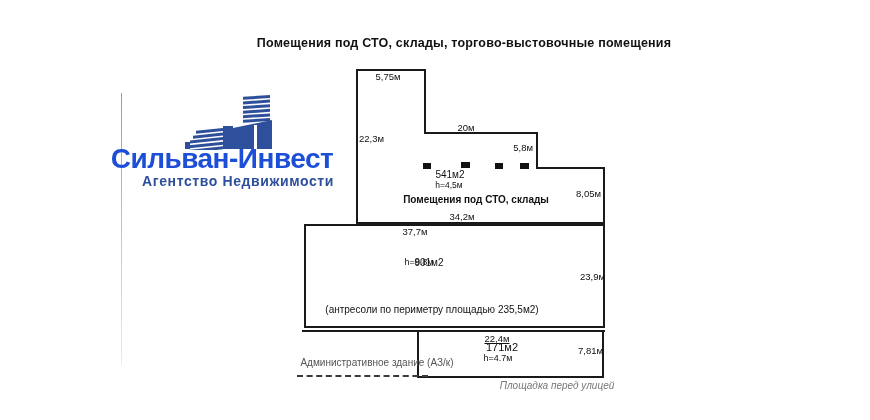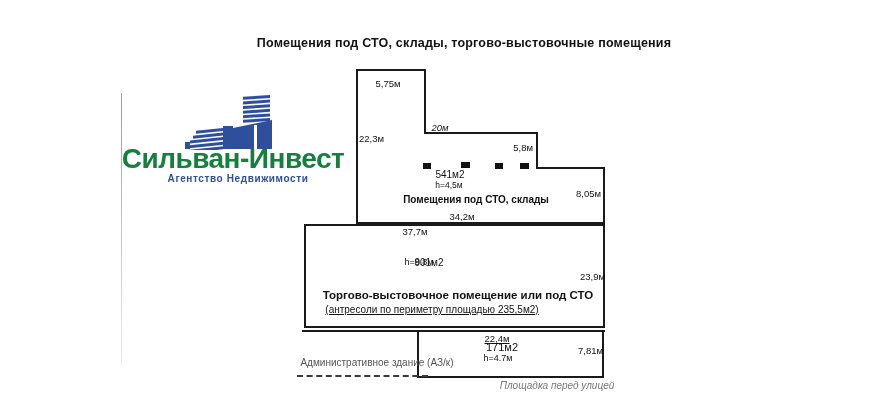--- a/index.html
+++ b/index.html
@@ -9,21 +9,21 @@
   .lbl{position:absolute;white-space:nowrap;font-size:9.5px;color:#111;line-height:1;}
   .c{transform:translateX(-50%);}
   .r{transform:translateX(-100%);}
   .b{font-weight:bold;}
   .room-rect{position:absolute;border:2px solid #1a1a1a;background:transparent;}
   .col-marker{position:absolute;background:#111;}
   .dashed{position:absolute;height:0;border-top:2px dashed #3a3a3a;}
   .tiny{font-size:10px;color:#555;}
   .title{font-size:12.5px;font-weight:bold;letter-spacing:.2px;}
   .logo-name{font-size:28px;font-weight:bold;letter-spacing:-.5px;}
-  .logo-sub{font-size:10px;font-weight:bold;letter-spacing:.6px;}
+  .logo-sub{font-size:14px;font-weight:bold;letter-spacing:.6px;}
   .divider{position:absolute;width:1px;background:linear-gradient(#9a9a9a,#ececec);}
 </style>
 </head>
 <body>
 
 <div id="stage">
 
   <div class="lbl c title" style="left:464px;top:4px;">Помещения под СТО, склады, торгово-выстовочные помещения</div>
 
   <div class="divider" style="left:121px;top:60px;height:272px;"></div>
@@ -45,21 +45,21 @@
           <rect x="12" y="40" width="27" height="3"></rect>
           <rect x="9" y="44.6" width="30" height="3"></rect>
           <rect x="6" y="49.2" width="33" height="3"></rect>
           <rect x="3" y="53.8" width="36" height="3"></rect>
           <rect x="1" y="58.4" width="38" height="3"></rect>
         </g>
         <rect x="1" y="50" width="5" height="7"></rect>
       </g>
       <rect x="70" y="33" width="3" height="24" fill="#ffffff"></rect>
     </svg>
-    <div class="lbl c logo-name" style="left:233px;top:112px;color:#15803d;">Сильван-Инвест</div>
+    <div class="lbl c logo-name" style="left:222px;top:112px;color:#1d4ed8;">Сильван-Инвест</div>
     <div class="lbl c logo-sub" style="left:238px;top:141px;color:#2d4f9c;">Агентство Недвижимости</div>
   </div>
 
   <div class="wall" style="left:356px;top:36px;width:70px;height:2px;"></div>
   <div class="wall" style="left:356px;top:36px;width:2px;height:157px;"></div>
   <div class="wall" style="left:424px;top:36px;width:2px;height:65px;"></div>
   <div class="wall" style="left:424px;top:99px;width:114px;height:2px;"></div>
   <div class="wall" style="left:536px;top:99px;width:2px;height:37px;"></div>
   <div class="wall" style="left:536px;top:134px;width:69px;height:2px;"></div>
   <div class="wall" style="left:603px;top:134px;width:2px;height:59px;"></div>
@@ -71,36 +71,35 @@
 
   <div class="room-rect" style="left:417px;top:297px;width:183px;height:44px;"></div>
 
   <div class="dashed" style="left:297px;top:342px;width:131px;"></div>
 
   <div class="col-marker" style="left:423px;top:130px;width:8px;height:6px;"></div>
   <div class="col-marker" style="left:461px;top:129px;width:9px;height:6px;"></div>
   <div class="col-marker" style="left:495px;top:130px;width:8px;height:6px;"></div>
   <div class="col-marker" style="left:520px;top:130px;width:9px;height:6px;"></div>
 
-  <div class="lbl c" style="left:388px;top:46px;">5,75м</div>
+  <div class="lbl c" style="left:388px;top:39px;">5,75м</div>
   <div class="lbl" style="left:359px;top:101px;">22,3м</div>
-  <div class="lbl c" style="left:440px;top:90px;font-style:italic;">20м</div>
+  <div class="lbl c" style="left:466px;top:90px;">20м</div>
   <div class="lbl r" style="left:533px;top:110px;">5,8м</div>
   <div class="lbl c" style="left:450px;top:137px;font-size:10px;">541м2</div>
   <div class="lbl c" style="left:449px;top:148px;font-size:8.5px;text-align:right;">h=4,5м</div>
   <div class="lbl r" style="left:601px;top:156px;">8,05м</div>
   <div class="lbl c b" style="left:476px;top:162px;font-size:10px;">Помещения под СТО, склады</div>
   <div class="lbl c" style="left:462px;top:179px;">34,2м</div>
 
   <div class="lbl c" style="left:415px;top:194px;">37,7м</div>
   <div class="lbl c" style="left:429px;top:225px;font-size:10px;">901м2</div>
   <div class="lbl c" style="left:419px;top:225px;font-size:9px;">h=8.8м</div>
   <div class="lbl" style="left:580px;top:239px;">23,9м</div>
-  <div class="lbl c b" style="left:458px;top:257px;font-size:11.5px;">Торгово-выстовочное помещение или под СТО</div>
-  <div class="lbl c" style="left:432px;top:272px;font-size:10px;text-decoration:underline;">(антресоли по периметру площадью 235,5м2)</div>
+  <div class="lbl c" style="left:432px;top:272px;font-size:10px;">(антресоли по периметру площадью 235,5м2)</div>
 
   <div class="lbl c" style="left:497px;top:301px;text-decoration:underline;">22,4м</div>
   <div class="lbl c" style="left:502px;top:309px;font-size:11px;">171м2</div>
   <div class="lbl c" style="left:498px;top:321px;font-size:9px;">h=4.7м</div>
   <div class="lbl" style="left:578px;top:313px;">7,81м</div>
 
   <div class="lbl c tiny" style="left:377px;top:325px;">Административное здание (АЗ/к)</div>
   <div class="lbl c tiny" style="left:557px;top:348px;font-style:italic;color:#777;">Площадка перед улицей</div>
 
 </div>

